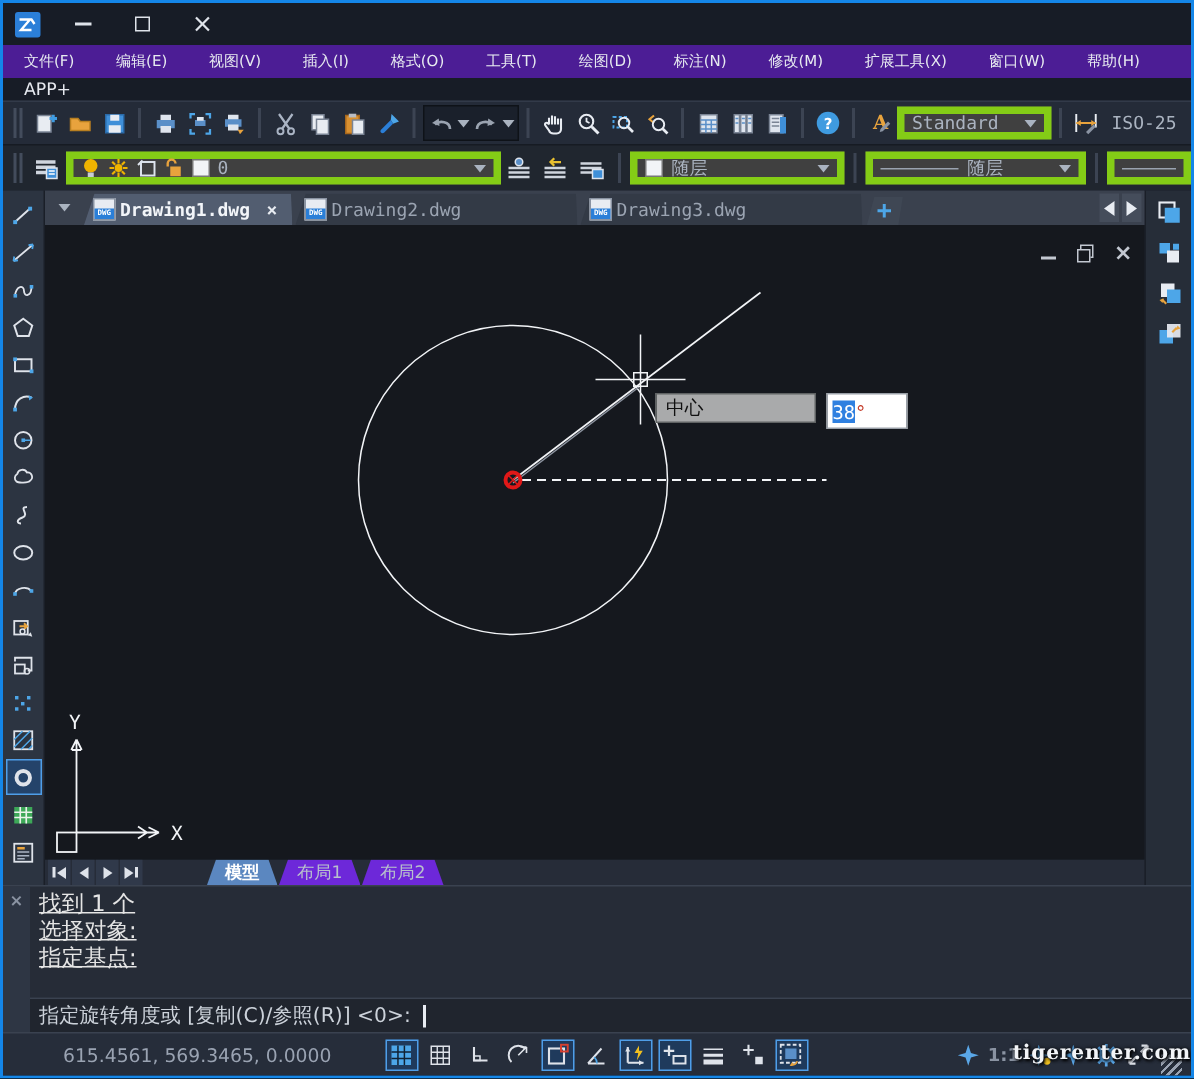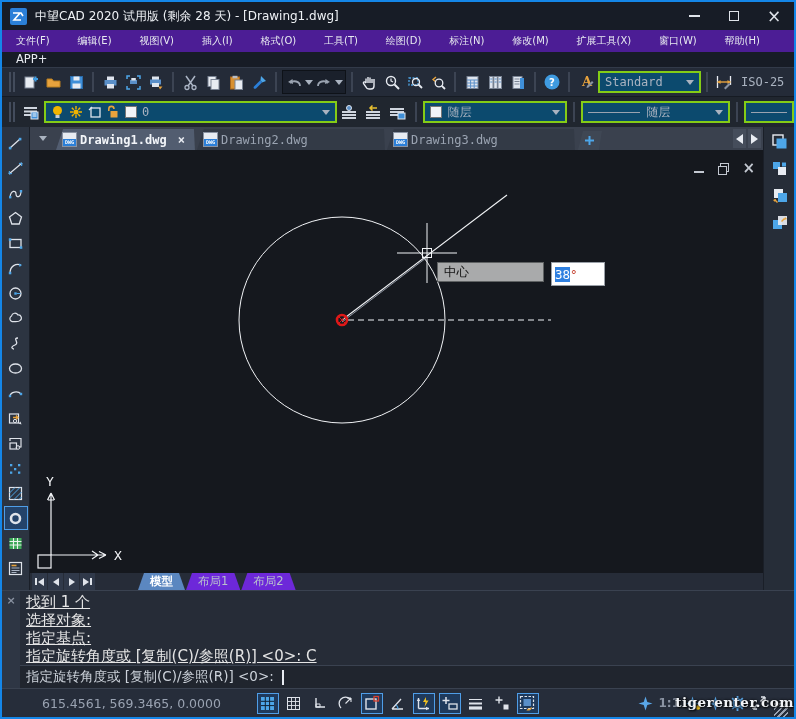--- a/index.html
+++ b/index.html
@@ -22,21 +22,21 @@
   
   .tb{display:flex;align-items:center;flex:none;}
   .tb1{height:29px;background:#242b38;border-top:1px solid #323a49;padding-left:4px;gap:1px;}
   .tb2{height:31px;background:#20262f;border-top:1px solid #161b23;padding-left:4px;gap:2px;}
   .grip{width:6px;height:20px;border-left:2px solid #434c5c;border-right:2px solid #434c5c;margin:0 3px;flex:none;}
   .sep{width:2px;height:20px;background:#3c4453;margin:0 4px;flex:none;}
   .i{width:22px;height:22px;display:flex;align-items:center;justify-content:center;flex:none;}
   .i svg{display:block;}
   .inset{background:#1a202b;border:1px solid #0e1218;display:flex;align-items:center;height:24px;padding:0 2px;gap:2px;}
   .caret{width:0;height:0;border-left:4px solid transparent;border-right:4px solid transparent;border-top:5px solid #aab3c0;flex:none;}
-  .dd{background:#0c4a6e;border:2px solid #84cc16;height:22px;display:flex;align-items:center;color:#aab3c0;font-family:"DejaVu Sans Mono","Liberation Mono",monospace;font-size:12px;padding:0 5px;gap:6px;}
+  .dd{background:#404040;border:5px solid #84cc16;height:22px;display:flex;align-items:center;color:#aab3c0;font-family:"DejaVu Sans Mono","Liberation Mono",monospace;font-size:12px;padding:0 5px;gap:6px;}
   .dd .lbl{flex:1;white-space:nowrap;overflow:hidden;}
   .swatch{width:12px;height:12px;background:#f2f4f7;border:1px solid #777;flex:none;}
   .ltline{width:52px;height:0;border-top:1.6px solid #9aa3b0;flex:none;}
 
   
   .main{flex:1;display:flex;min-height:0;}
   .leftpal{width:28px;background:#2c3441;border-right:1px solid #1a1f28;display:flex;flex-direction:column;align-items:center;padding-top:4px;gap:1px;flex:none;}
   .ptool{width:24px;height:24px;display:flex;align-items:center;justify-content:center;border:1px solid transparent;flex:none;}
   .ptool.on{border:1px solid #4f9ee8;background:#24436a;}
   .rightpal{width:31px;background:#262d38;border-left:1px solid #1a1f28;display:flex;flex-direction:column;align-items:center;padding-top:2px;gap:3px;flex:none;}
@@ -101,21 +101,20 @@
 <body>
 
 <div id="win">
 
   <div class="titlebar">
     <span class="appicon">
       <svg width="13" height="11" viewBox="0 0 13 11">
           <path d="M1 2h7L2 9h7 M9 2l2 3" stroke="#fff" stroke-width="1.6" fill="none"></path>
         </svg>
     </span>
-    <span class="title-text">中望CAD 2020 试用版 (剩余 28 天) - [Drawing1.dwg]</span>
     <span class="wbtn">
         <span class="minglyph"></span>
       </span>
     <span class="wbtn">
         <span class="maxglyph"></span>
       </span>
     <span class="wbtn" style="font-size:17px;">×</span>
   </div>
 
   <div class="menubar">
@@ -626,21 +625,21 @@
           </svg>
         </span>
     </div>
   </div>
 
   <div class="cmdarea">
     <div class="cmdstrip">
       <span style="font-weight:bold;">×</span>
     </div>
     <div class="cmdmain">
-      <div class="cmdhist"><div>找到 1 个</div><div>选择对象:</div><div>指定基点:</div><div>指定旋转角度或 [复制(C)/参照(R)] &lt;0&gt;: C</div></div>
+      <div class="cmdhist"><div>找到 1 个</div><div>选择对象:</div><div>指定基点:</div></div>
       <div class="cmdprompt"><span>指定旋转角度或 [复制(C)/参照(R)] &lt;0&gt;: </span><span class="cursorbar"></span></div>
     </div>
   </div>
 
   <div class="statusbar">
     <span class="coords">615.4561, 569.3465, 0.0000</span>
 
     <span class="sticons">
       <span class="st on">
           <svg width="15" height="15" viewBox="0 0 15 15">

